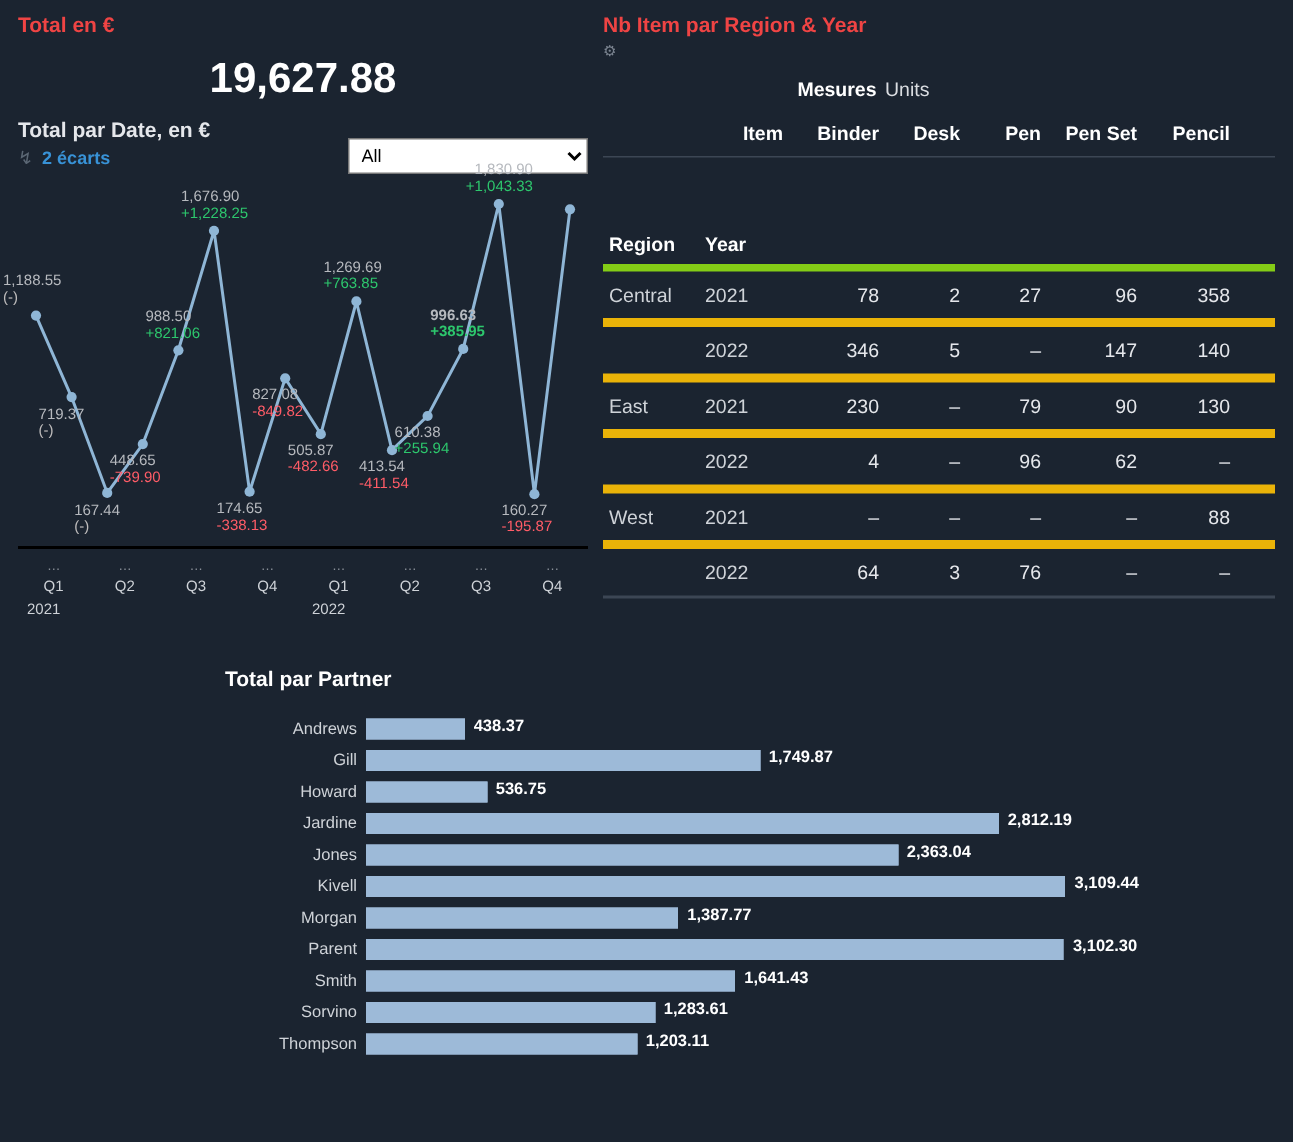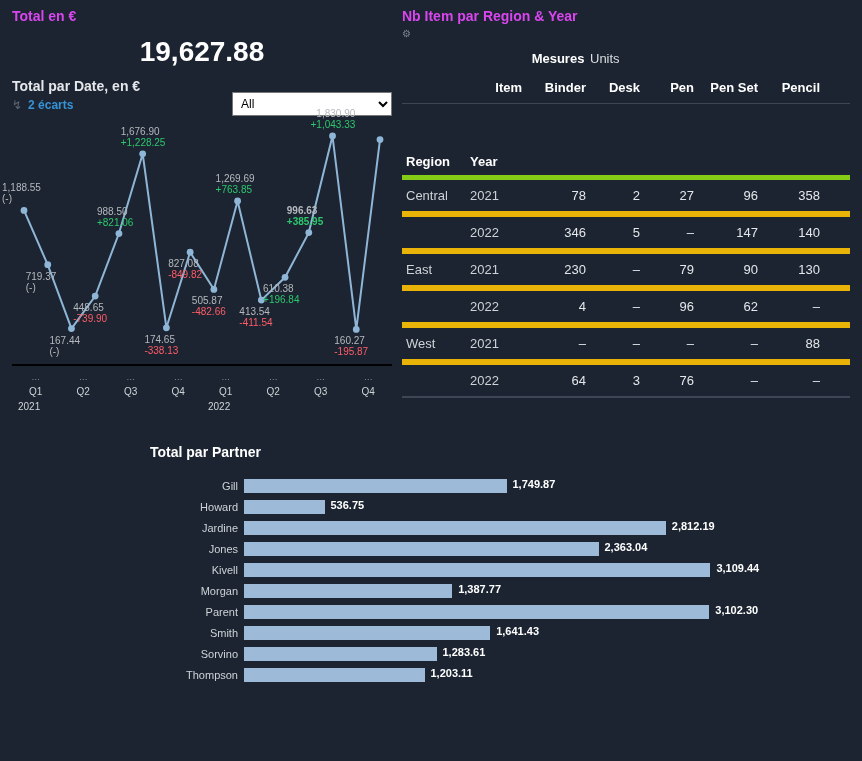--- a/index.html
+++ b/index.html
@@ -17,21 +17,21 @@
   display: flex;
   padding: 8px 12px 0 12px;
   gap: 10px;
 }
 .left-col { width: 380px; }
 .right-col { flex: 1; }
 
 .section-title {
   font-weight: 700;
   font-size: 14px;
-  color: #d946ef;
+  color: #ef4444;
   margin-bottom: 4px;
 }
 .big-number {
   font-size: 28px;
   font-weight: 800;
   color: #ffffff;
   text-align: center;
   margin: 12px 0 10px 0;
 }
 .sub-title {
@@ -160,21 +160,21 @@
         <div class="pt-label" style="left: 13.7333px; top: 148.705px;"><span class="val">719.37</span><br><span class="paren">(-)</span></div>
         <div class="pt-label" style="left: 37.4667px; top: 212.612px;"><span class="val">167.44</span><br><span class="paren">(-)</span></div>
         <div class="pt-label" style="left: 61.2px; top: 180.051px;"><span class="val">448.65</span><br><span class="neg">-739.90</span></div>
         <div class="pt-label" style="left: 84.9333px; top: 83.5421px;"><span class="val">988.50</span><br><span class="pos">+821.06</span></div>
         <div class="pt-label" style="left: 108.667px; top: 3.83263px;"><span class="val">1,676.90</span><br><span class="pos">+1,228.25</span></div>
         <div class="pt-label" style="left: 132.4px; top: 211.777px;"><span class="val">174.65</span><br><span class="neg">-338.13</span></div>
         <div class="pt-label" style="left: 156.133px; top: 136.233px;"><span class="val">827.08</span><br><span class="neg">-849.82</span></div>
         <div class="pt-label" style="left: 179.867px; top: 173.426px;"><span class="val">505.87</span><br><span class="neg">-482.66</span></div>
         <div class="pt-label" style="left: 203.6px; top: 50.9833px;"><span class="val">1,269.69</span><br><span class="pos">+763.85</span></div>
         <div class="pt-label" style="left: 227.333px; top: 184.116px;"><span class="val">413.54</span><br><span class="neg">-411.54</span></div>
-        <div class="pt-label" style="left: 251.067px; top: 161.324px;"><span class="val">610.38</span><br><span class="pos">+196.84</span></div>
+        <div class="pt-label" style="left: 251.067px; top: 161.324px;"><span class="val">610.38</span><br><span class="pos">+255.94</span></div>
         <div class="pt-label" style="left: 274.8px; top: 82.6007px; font-weight: bold;"><span class="val">996.63</span><br><span class="pos">+385.95</span></div>
         <div class="pt-label" style="left: 298.533px; top: -13.9989px; text-align: right;"><span class="val">1,830.90</span><br><span class="pos">+1,043.33</span></div>
         <div class="pt-label" style="left: 322.267px; top: 213.442px;"><span class="val">160.27</span><br><span class="neg">-195.87</span></div>
       </div>
 
     <div class="x-axis" id="x-axis">
         <div class="x-col">
           <span class="dots">…</span>
           <span class="q">Q1</span>
         </div>
@@ -302,20 +302,27 @@
           </div>
         </div>
     </div>
   </div>
 </div>
 
 <div class="partner-block">
   <div class="partner-title">Total par Partner</div>
   <div id="bar-body">
       <div class="bar-row">
+        <div class="bar-label">Andrews</div>
+        <div class="bar-track" style="width:480px">
+          <div class="bar-fill" style="width:65.8px"></div>
+          <div class="bar-val" style="left:71.8px">438.37</div>
+        </div>
+      </div>
+      <div class="bar-row">
         <div class="bar-label">Gill</div>
         <div class="bar-track" style="width:480px">
           <div class="bar-fill" style="width:262.5px"></div>
           <div class="bar-val" style="left:268.5px">1,749.87</div>
         </div>
       </div>
       <div class="bar-row">
         <div class="bar-label">Howard</div>
         <div class="bar-track" style="width:480px">
           <div class="bar-fill" style="width:80.5px"></div>

